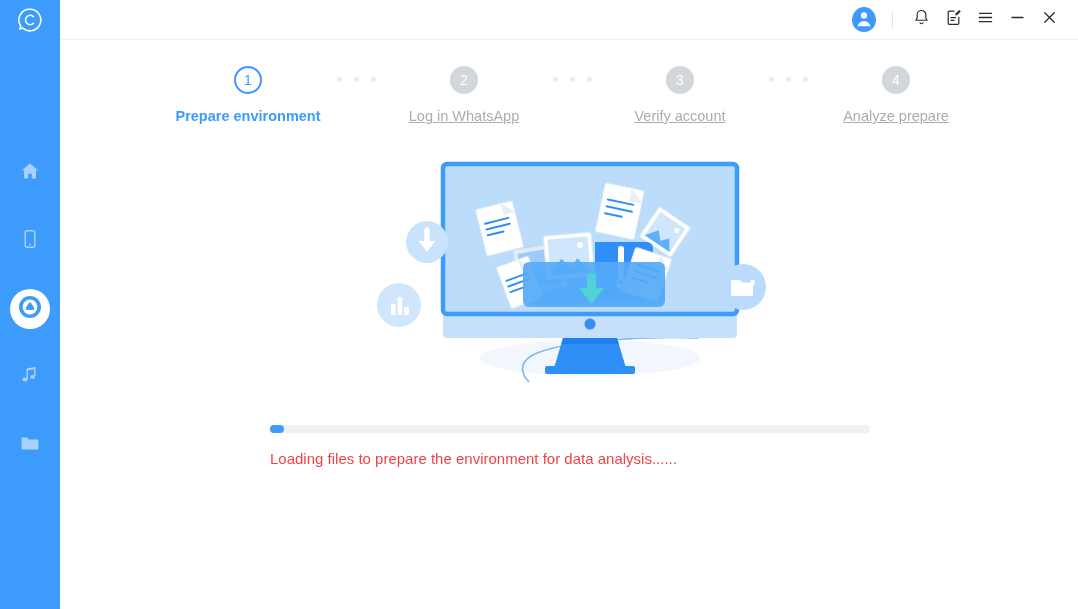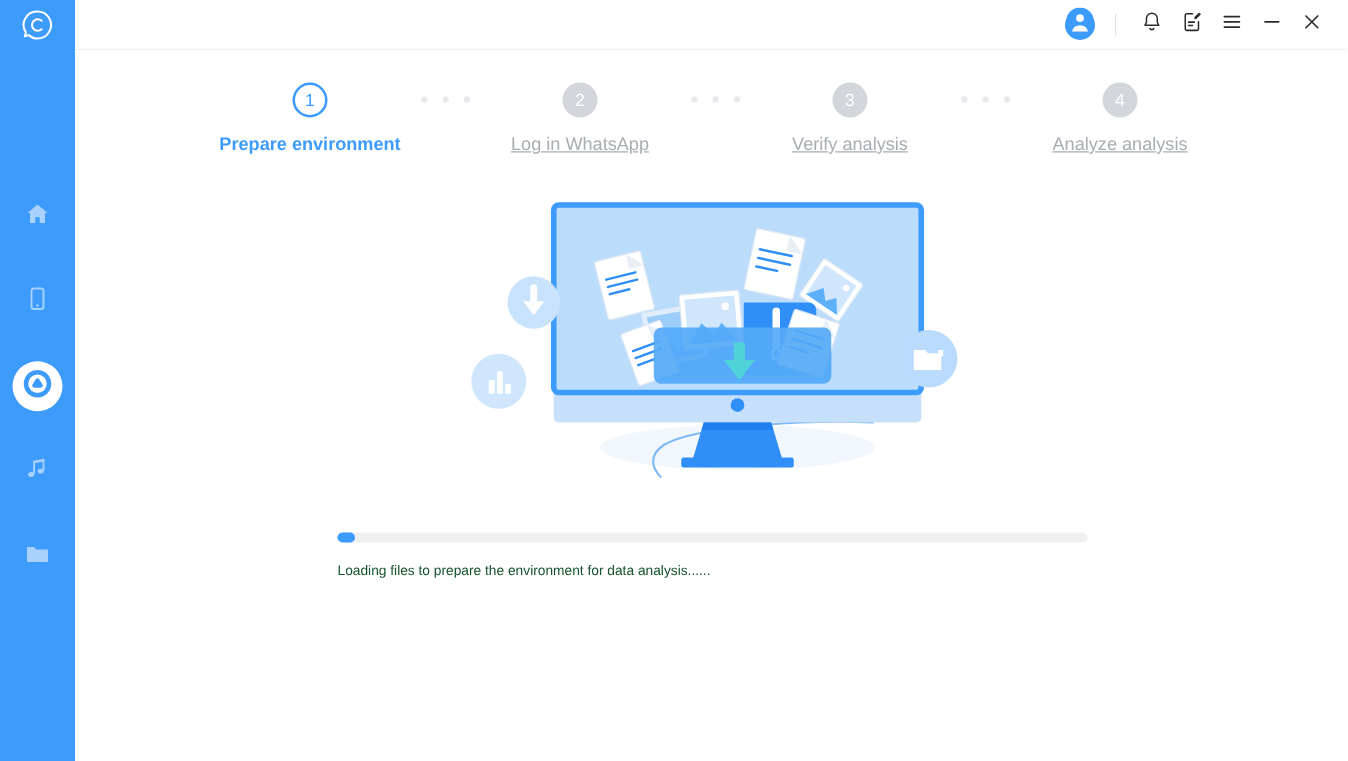--- a/index.html
+++ b/index.html
@@ -180,22 +180,22 @@
   .progress-fill {
     position: absolute;
     left: 0; top: 0;
     height: 8px;
     width: 14px;
     border-radius: 4px;
     background: #3d9bfc;
   }
   .progress-text {
     margin-top: 17px;
-    font-size: 11px;
-    color: #14532d;
+    font-size: 15px;
+    color: #ef4444;
   }
 </style>
 </head>
 <body>
 
 <div id="app">
 
   <div class="sidebar">
 
     <div class="logo-wrap">
@@ -339,32 +339,32 @@
       </div>
 
       <div class="dots">
         <div class="dot"></div>
         <div class="dot"></div>
         <div class="dot"></div>
       </div>
 
       <div class="step pending">
         <div class="step-circle">3</div>
-        <div class="step-label">Verify analysis</div>
+        <div class="step-label">Verify account</div>
       </div>
 
       <div class="dots">
         <div class="dot"></div>
         <div class="dot"></div>
         <div class="dot"></div>
       </div>
 
       <div class="step pending">
         <div class="step-circle">4</div>
-        <div class="step-label">Analyze analysis</div>
+        <div class="step-label">Analyze prepare</div>
       </div>
 
     </div>
 
     <div class="illus-wrap">
       <span>
         <svg width="400" height="235" viewBox="0 0 400 235">
 
           <ellipse cx="221" cy="200" rx="110" ry="18" fill="#f2f7fd"></ellipse>
 

